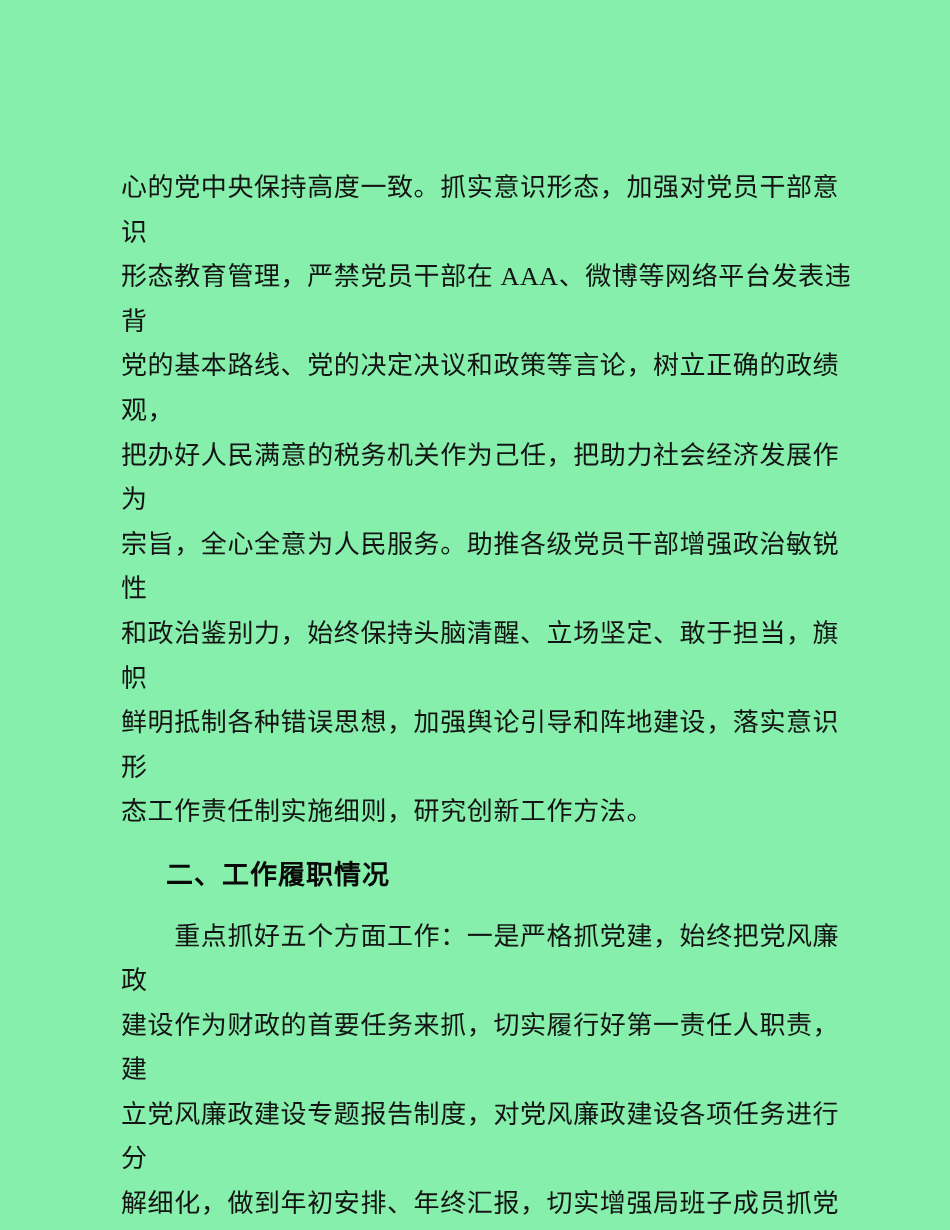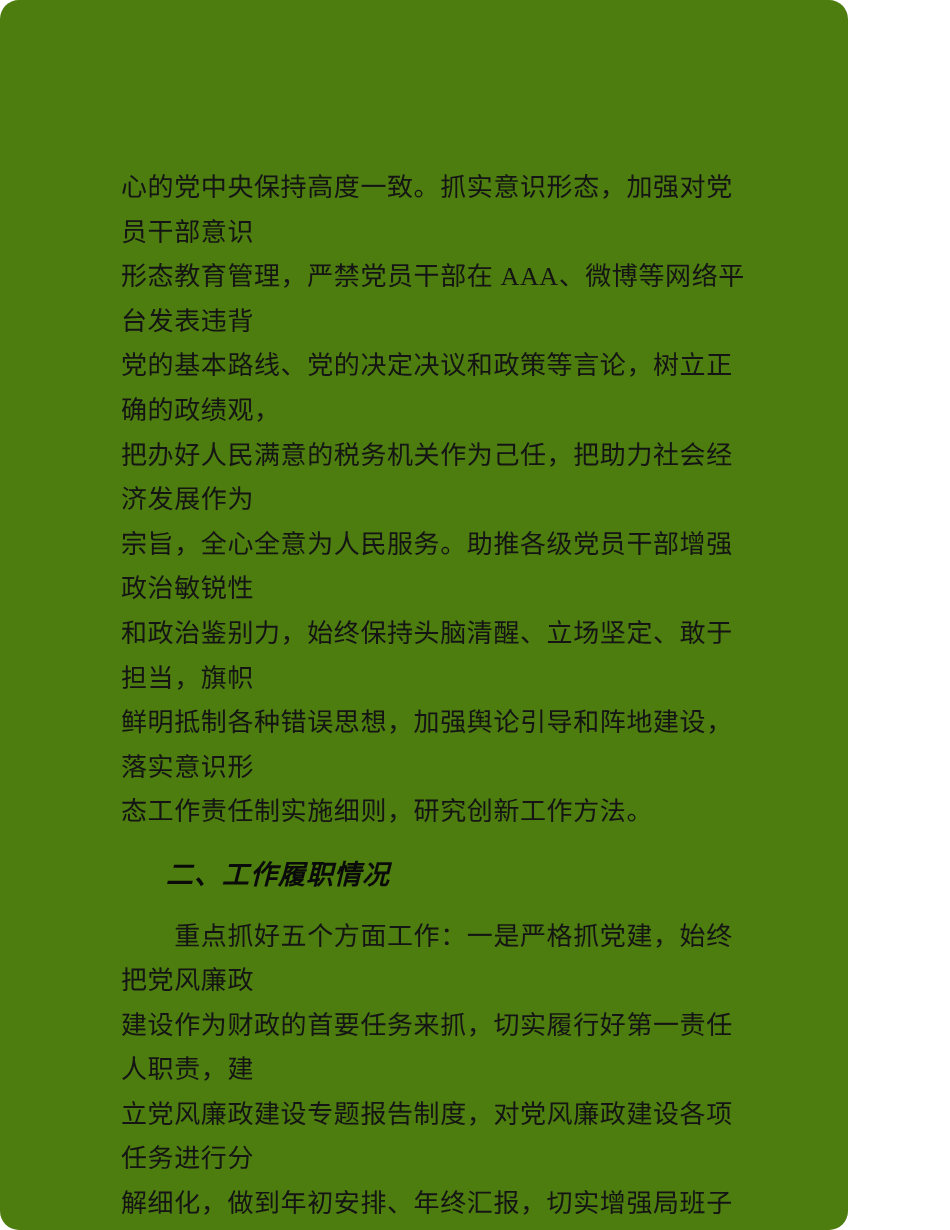--- a/index.html
+++ b/index.html
@@ -2,48 +2,46 @@
 <html lang="zh-CN"><head>
 <meta charset="utf-8">
 <style>
   html, body {
     margin: 0;
     padding: 0;
     background: #ffffff;
   }
   .page {
     position: relative;
-    width: 848px;
+    width: 950px;
     height: 1230px;
-    background: #4d7c0f;
+    background: #86efac;
     overflow: hidden;
     box-sizing: border-box;
     padding: 166px 92px 0 121px;
     color: #141414;
     font-family: "Liberation Serif", "DejaVu Serif", serif;
-    border-radius: 19px;
   }
   .para {
     margin: 0;
     font-size: 26px;
     line-height: 44.6px;
     letter-spacing: 0.6px;
     white-space: pre-line;       
     text-align: left;
   }
   .heading {
     margin: 18px 0 17px 0;
     padding-left: 45px;          
     font-size: 27px;
     line-height: 44.6px;
     font-weight: 700;
     letter-spacing: 1px;
     color: #0a0a0a;
     font-family: "Liberation Sans", "DejaVu Sans", sans-serif; 
-    font-style: italic;
   }
 </style>
 </head>
 <body>
 
 <div class="page">
   <p class="para">心的党中央保持高度一致。抓实意识形态，加强对党员干部意识
 形态教育管理，严禁党员干部在 AAA、微博等网络平台发表违背
 党的基本路线、党的决定决议和政策等言论，树立正确的政绩观，
 把办好人民满意的税务机关作为己任，把助力社会经济发展作为

